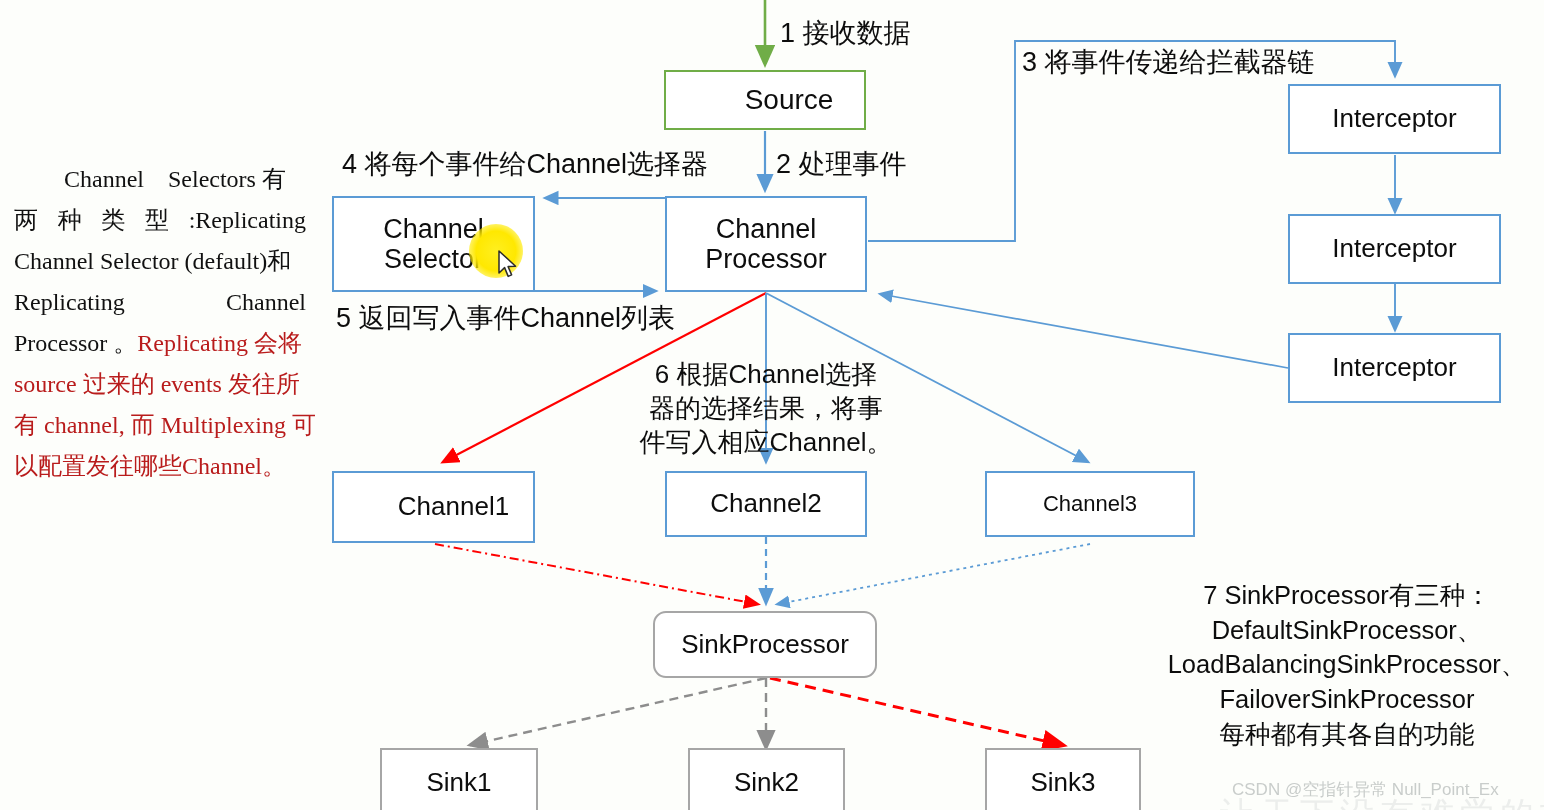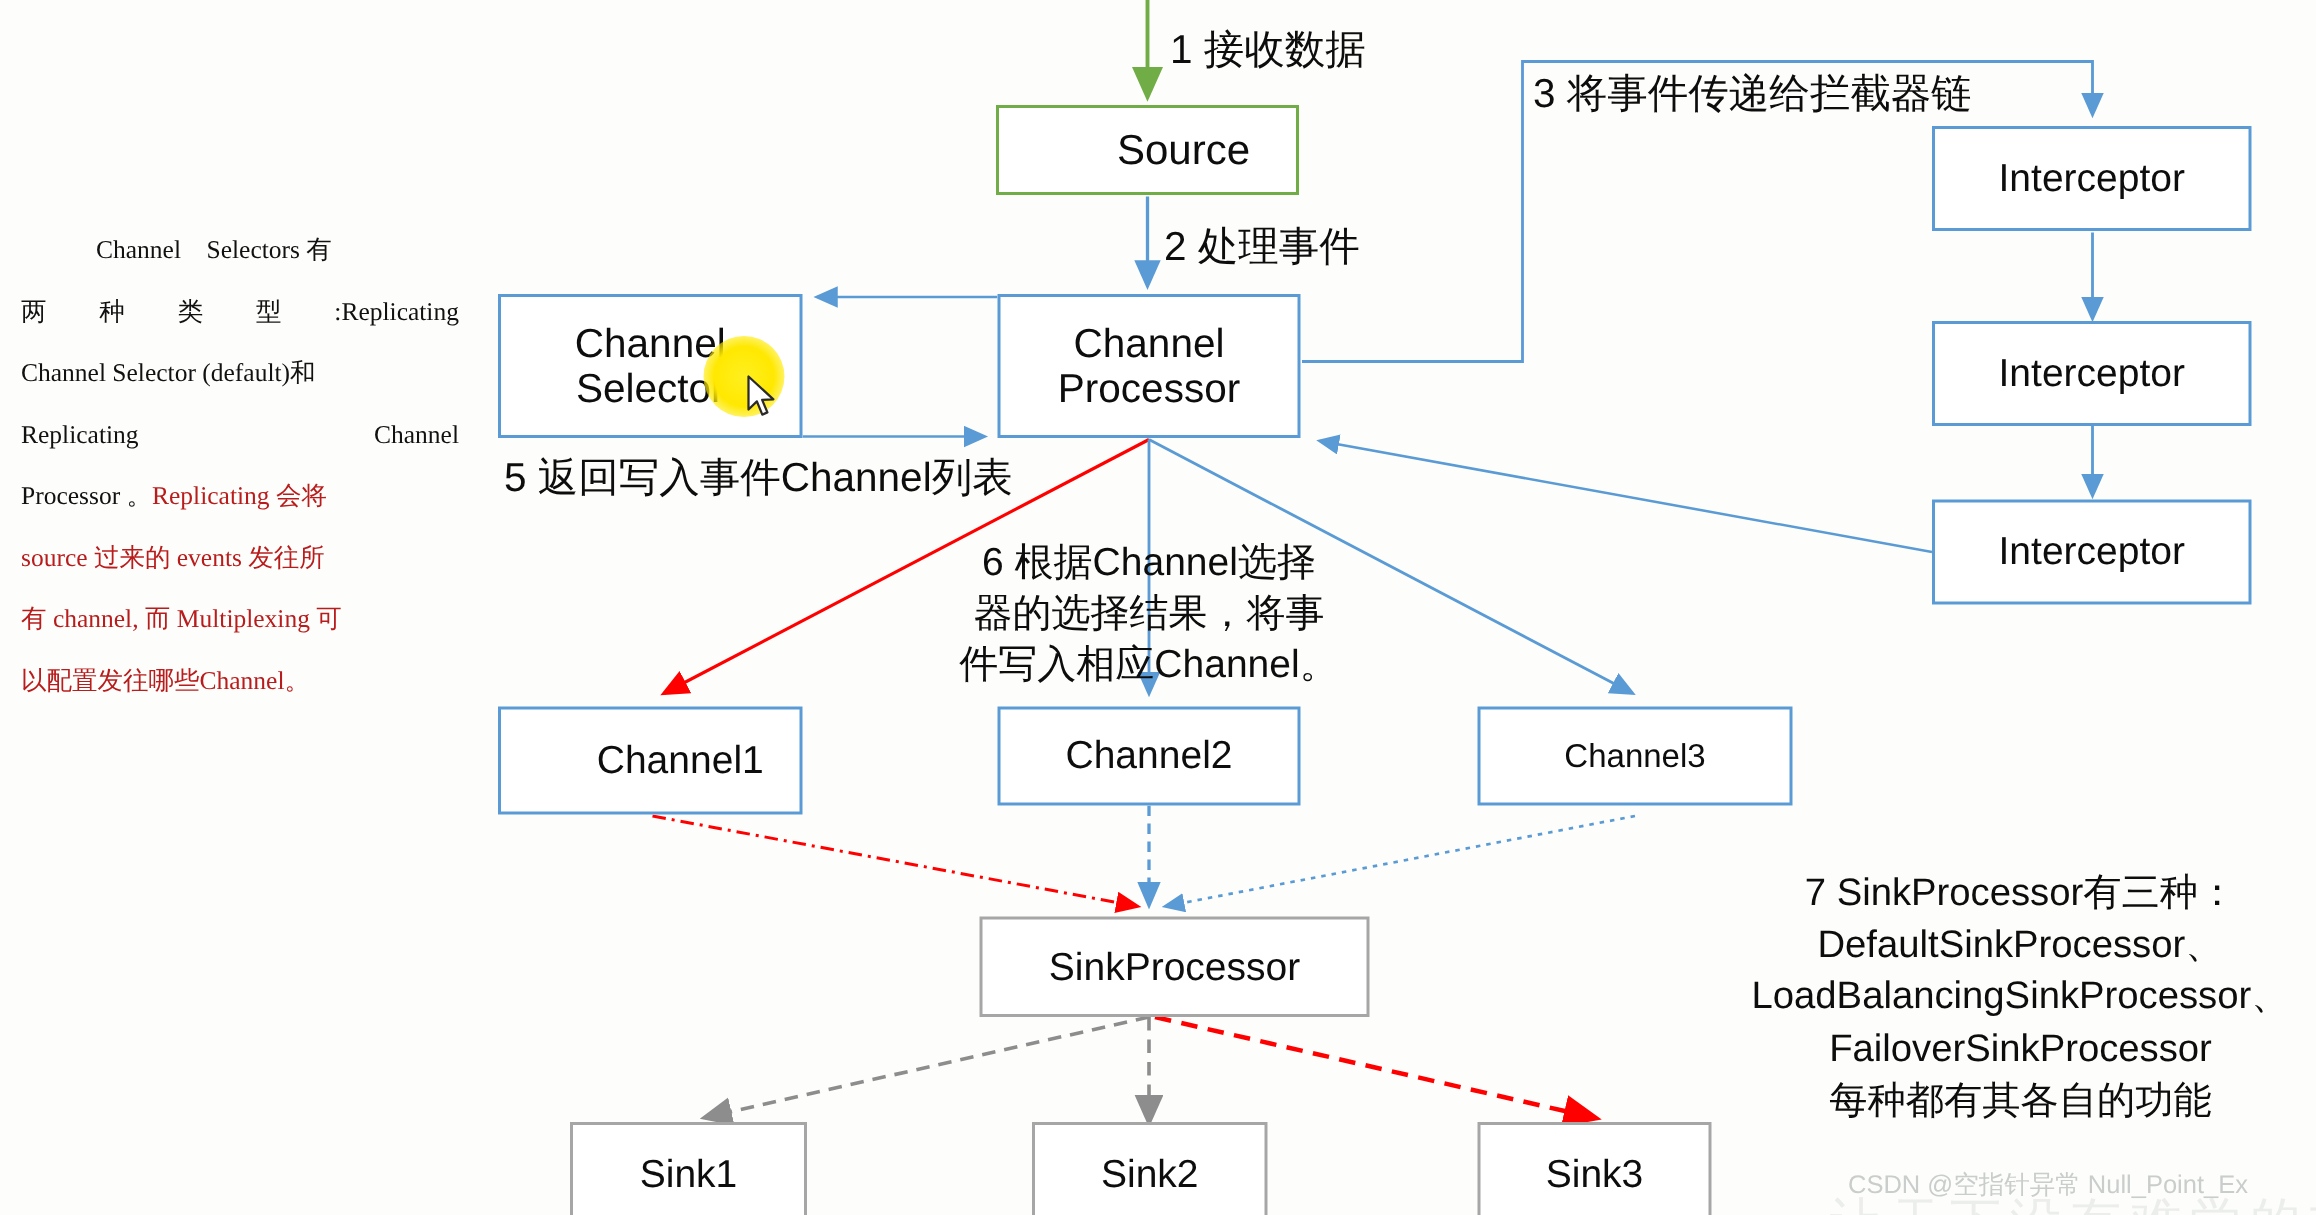--- a/index.html
+++ b/index.html
@@ -16,23 +16,23 @@
         display:flex;align-items:center;justify-content:center;text-align:center;
         color:#0d0d0d;line-height:1.12;}
   .node.blue{border:2px solid #5b9bd5;}
   .node.green{border:2px solid #70ad47;padding-left:48px;}
   .node.gray{border:2px solid #a6a6a6;}
 
   .txtblock{position:absolute;color:#1a1a1a;}
 
   
   #left-note{
-    left:14px;top:146px;width:292px;
+    left:14px;top:159px;width:292px;
     font-family:"Liberation Serif","DejaVu Serif",serif;
-    font-size:17px;line-height:41px;color:#111;
+    font-size:24px;line-height:41px;color:#111;
   }
   #left-note .l{display:block;white-space:nowrap;}
   #left-note .ind{padding-left:50px;}
   #left-note .red{color:#b91c1c;}
   #left-note .just{display:flex;justify-content:space-between;}
 
   .step{position:absolute;font-size:27px;color:#0d0d0d;white-space:nowrap;}
   .multi{position:absolute;font-size:26px;color:#0d0d0d;text-align:center;line-height:1.3;}
 
   #right-note{position:absolute;left:1150px;top:578px;width:394px;
@@ -129,37 +129,38 @@
   <div class="node blue" style="left:332px;top:471px;width:203px;height:72px;font-size:26px;padding-left:40px;">
     <span>Channel1</span>
   </div>
   <div class="node blue" style="left:665px;top:471px;width:202px;height:66px;font-size:26px;">
     <span>Channel2</span>
   </div>
   <div class="node blue" style="left:985px;top:471px;width:210px;height:66px;font-size:22px;">
     <span>Channel3</span>
   </div>
 
-  <div class="node gray" style="left:653px;top:611px;width:260px;height:67px;font-size:26px;">
+  <div class="node gray" style="left:653px;top:611px;width:224px;height:67px;font-size:26px;border-radius:13px;">
     <span>SinkProcessor</span>
   </div>
 
   <div class="node gray" style="left:380px;top:748px;width:158px;height:70px;font-size:26px;">
     <span>Sink1</span>
   </div>
   <div class="node gray" style="left:688px;top:748px;width:157px;height:70px;font-size:26px;">
     <span>Sink2</span>
   </div>
   <div class="node gray" style="left:985px;top:748px;width:156px;height:70px;font-size:26px;">
     <span>Sink3</span>
   </div>
 
   <div class="step" style="left:780px;top:15px;">1 接收数据</div>
   <div class="step" style="left:776px;top:146px;text-align:center;">2 处理事件</div>
   <div class="step" style="left:1022px;top:44px;">3 将事件传递给拦截器链</div>
+  <div class="step" style="left:342px;top:146px;">4 将每个事件给Channel选择器</div>
   <div class="step" style="left:336px;top:300px;">5 返回写入事件Channel列表</div>
 
   <div class="multi" style="left:620px;top:358px;width:292px;">
     <div>6 根据Channel选择</div>
     <div>器的选择结果，将事</div>
     <div>件写入相应Channel。</div>
   </div>
 
   <div id="left-note" class="txtblock">
     <span class="l ind">Channel　Selectors 有</span>

